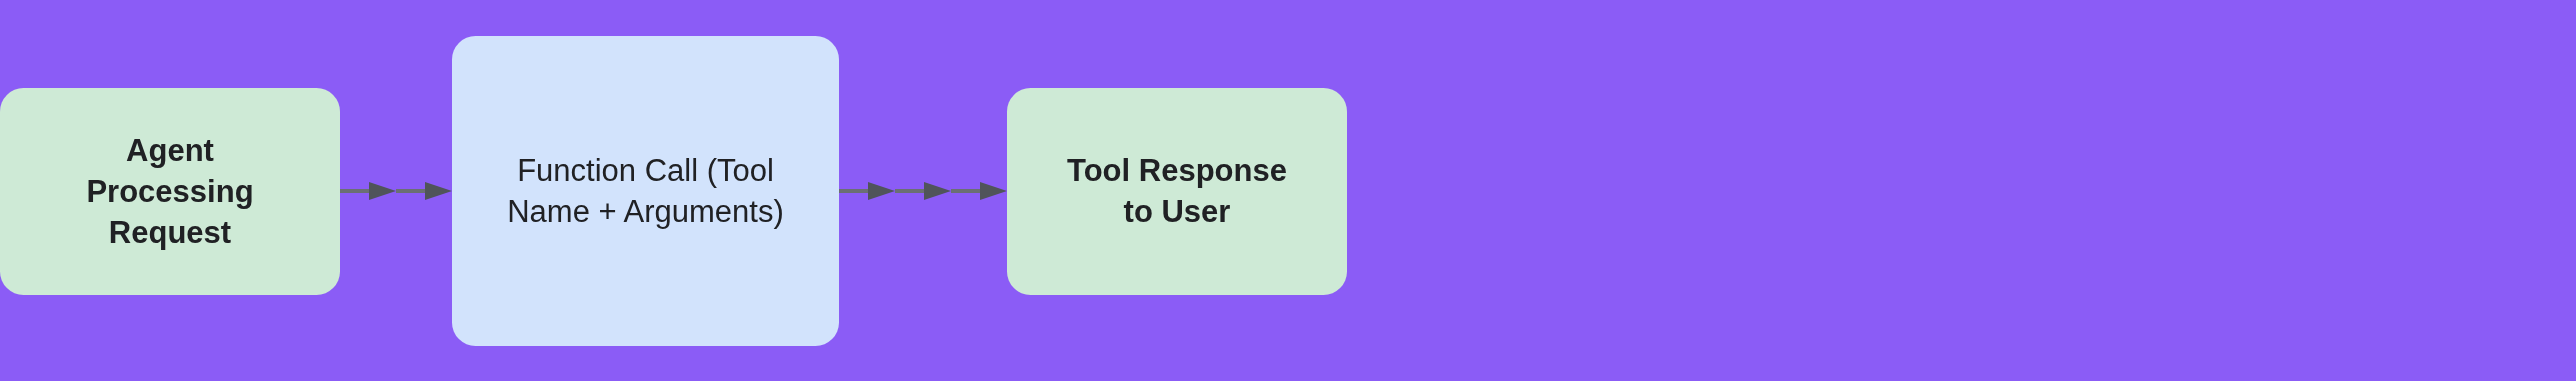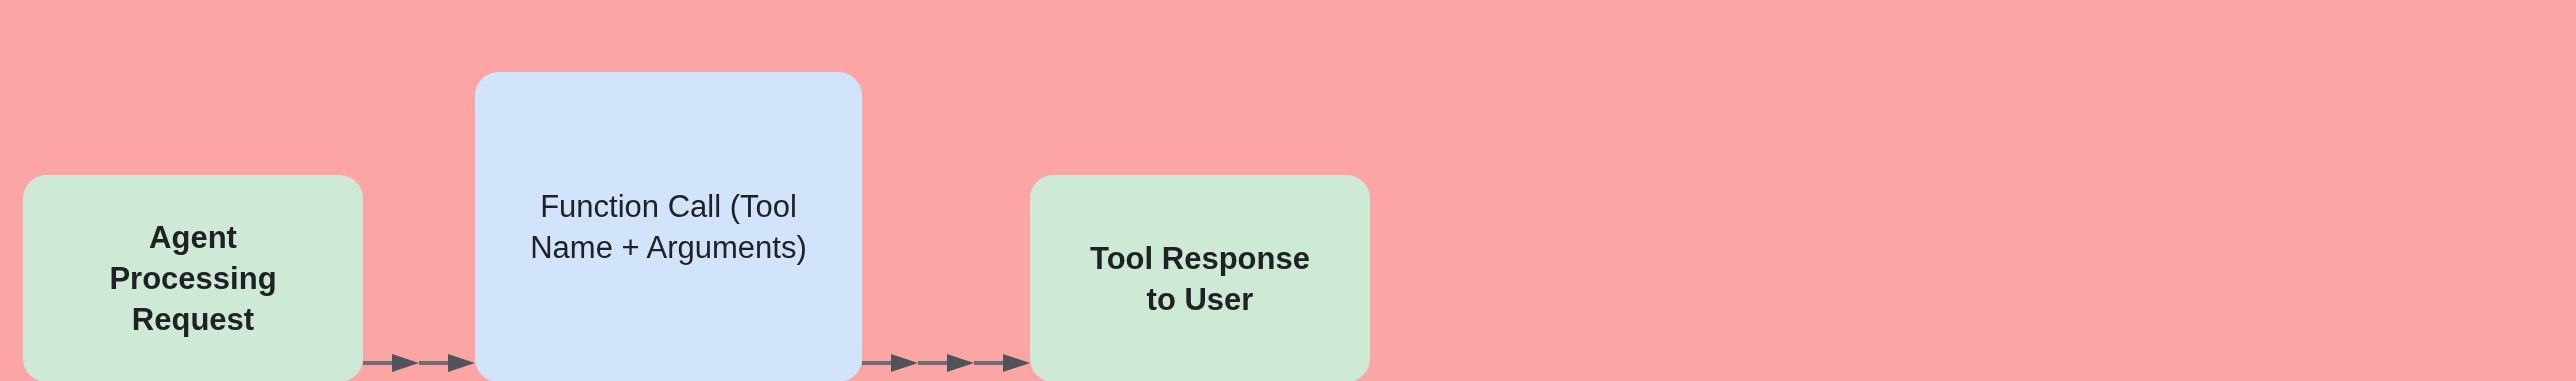--- a/index.html
+++ b/index.html
@@ -3,25 +3,24 @@
 <meta charset="utf-8">
 <style>
   html, body {
     margin: 0;
     padding: 0;
     background: #ffffff;
   }
   .canvas {
     width: 2576px;
     height: 382px;
-    background: #fca5a5;
+    background: #8b5cf6;
     display: flex;
-    align-items: flex-end;
+    align-items: center;
     box-sizing: border-box;
-    padding-left: 23px;
     padding-right: 35px;
     font-family: "Liberation Sans", sans-serif;
   }
   .node {
     display: flex;
     align-items: center;
     justify-content: center;
     text-align: center;
     border-radius: 23.5px;
     color: #202124;

